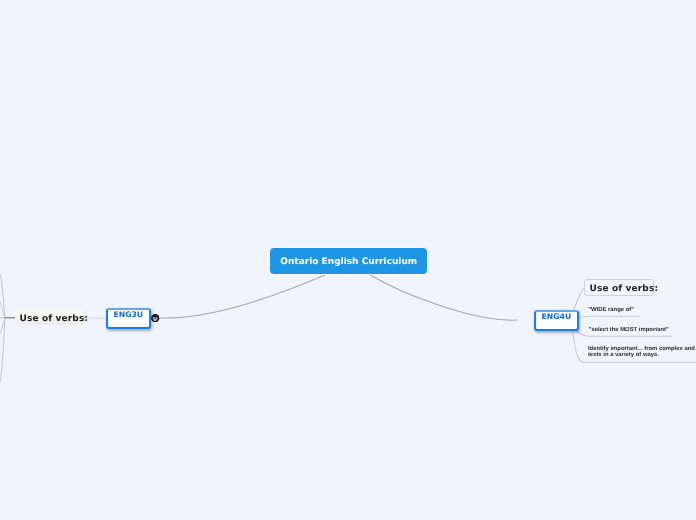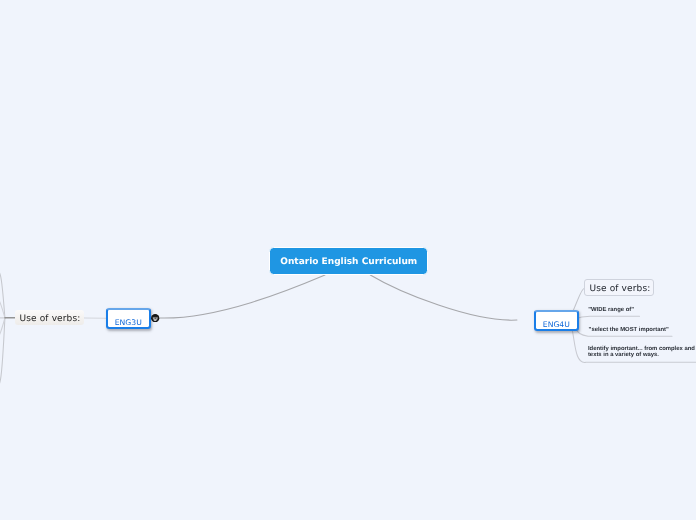--- a/index.html
+++ b/index.html
@@ -8,21 +8,21 @@
     width:696px;height:520px;overflow:hidden;
     background:#f0f4fc;
     font-family:"DejaVu Sans", sans-serif;
     position:relative;
     -webkit-font-smoothing:antialiased;
     text-rendering:geometricPrecision;
   }
   #canvas{position:absolute;left:0;top:0;width:696px;height:520px;}
   .node span, .node div{will-change:opacity; opacity:0.999;}
   svg.links{position:absolute;left:0;top:0;width:696px;height:520px;overflow:visible;pointer-events:none;}
-  .node{position:absolute;box-sizing:border-box;white-space:nowrap;}
+  .node{position:absolute;box-sizing:border-box;white-space:nowrap;font-weight:bold;}
 
   
   #root-node{
     left:269.2px;top:246.6px;width:159.2px;height:28.8px;
     background:#1f96e3;
     border:1.6px solid #ffffff;
     border-radius:4.5px;
     color:#ffffff;
     font-weight:bold;
     font-size:9px;
@@ -31,23 +31,23 @@
     padding-top:1.2px;
   }
 
   
   .course-node{
     background:#ffffff;
     border:2.1px solid #1a7ee8;
     border-top-color:#66a6ea;
     border-radius:3.2px;
     color:#1068d8;
-    font-weight:normal;
+    font-weight:bold;
     font-size:7.7px;
-    display:flex;align-items:flex-end;justify-content:center;
+    display:flex;align-items:flex-start;justify-content:center;
     letter-spacing:0px;
     box-shadow:1px 1.5px 2.5px rgba(60,60,70,.38);
   }
   #eng3u{left:106px;top:307.7px;width:44.6px;height:21.2px;}
   #eng4u{left:516.9px;top:310.1px;width:44.9px;height:21.4px;margin-left:17px;}
 
   
   #left-label{
     left:15.2px;top:310px;width:68.7px;height:15.3px;
     background:linear-gradient(180deg,#fbfafa 0%,#f3f1ef 60%,#eeecea 100%);

